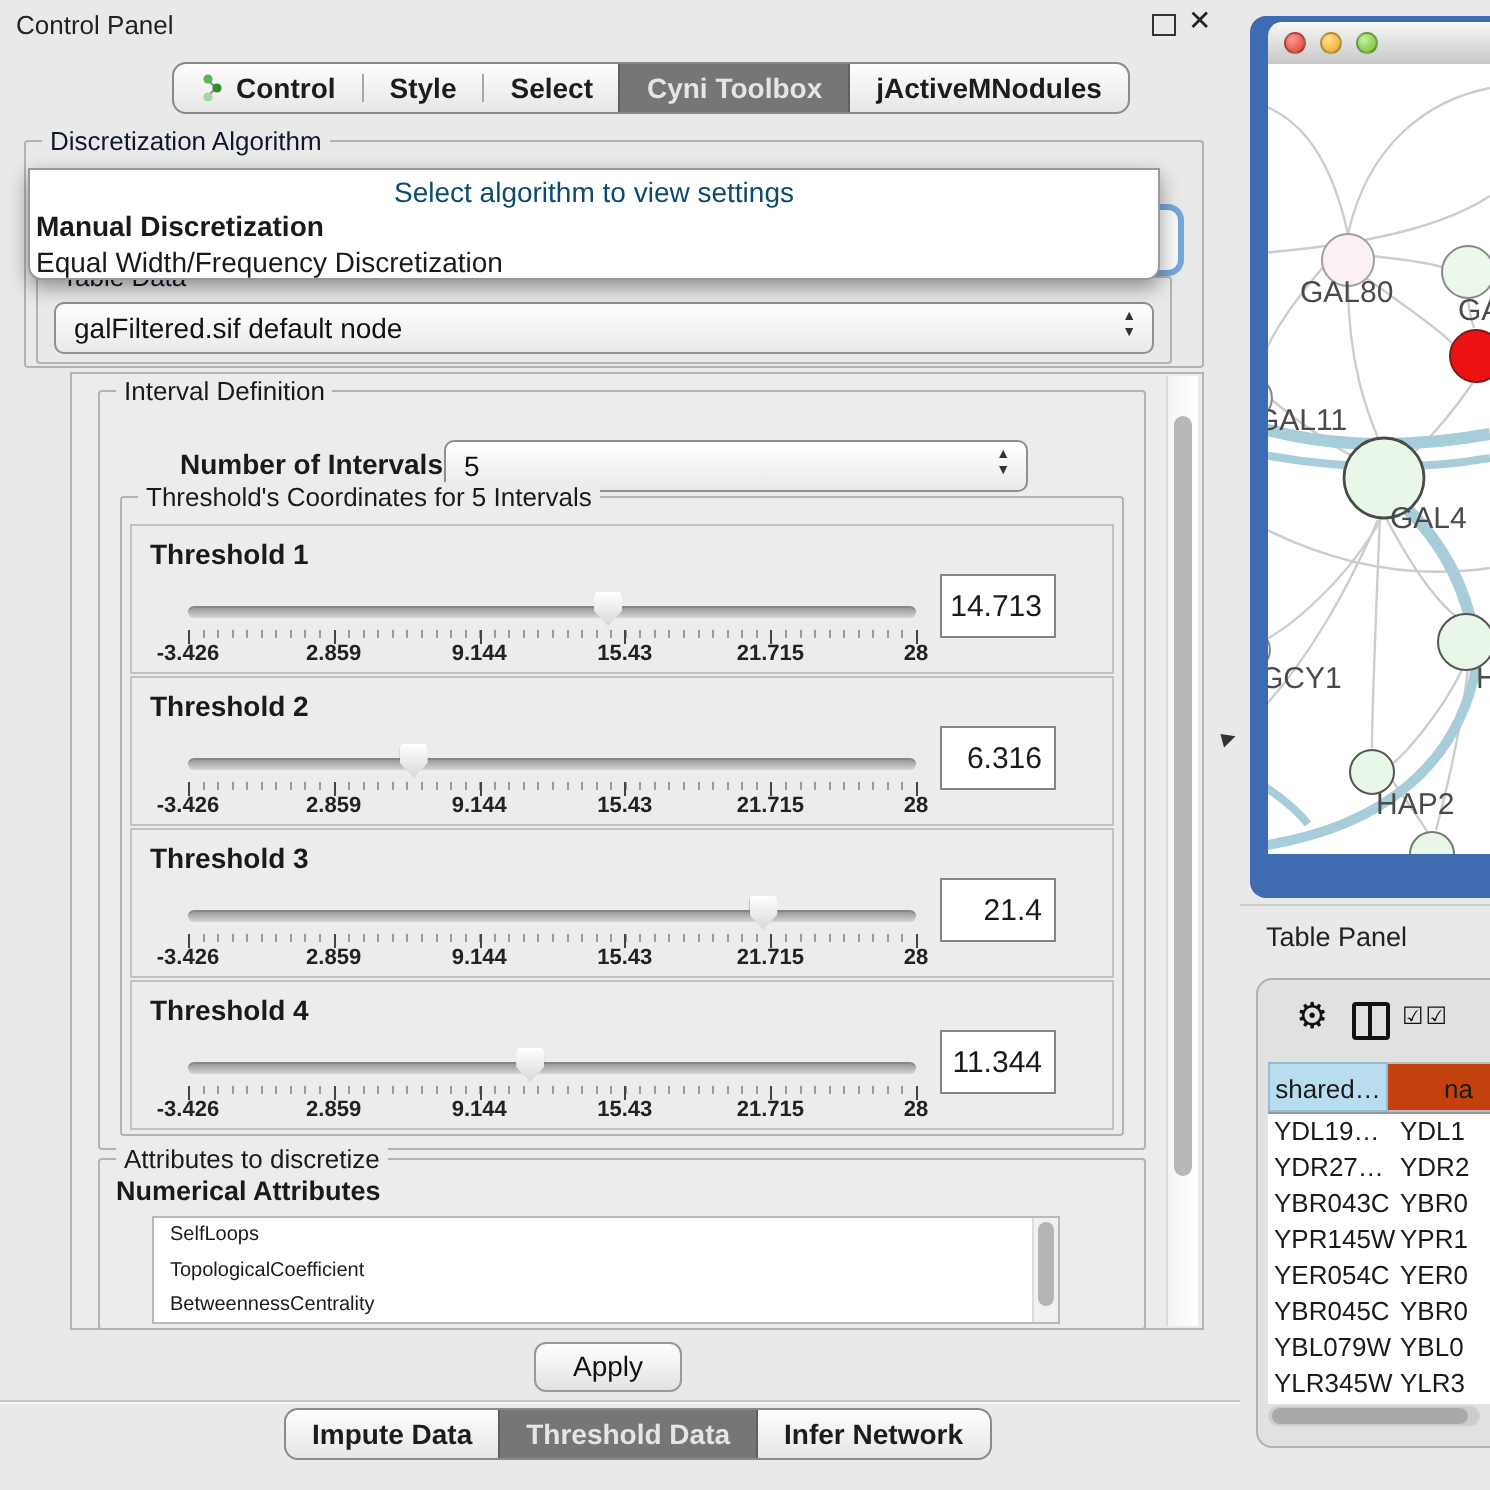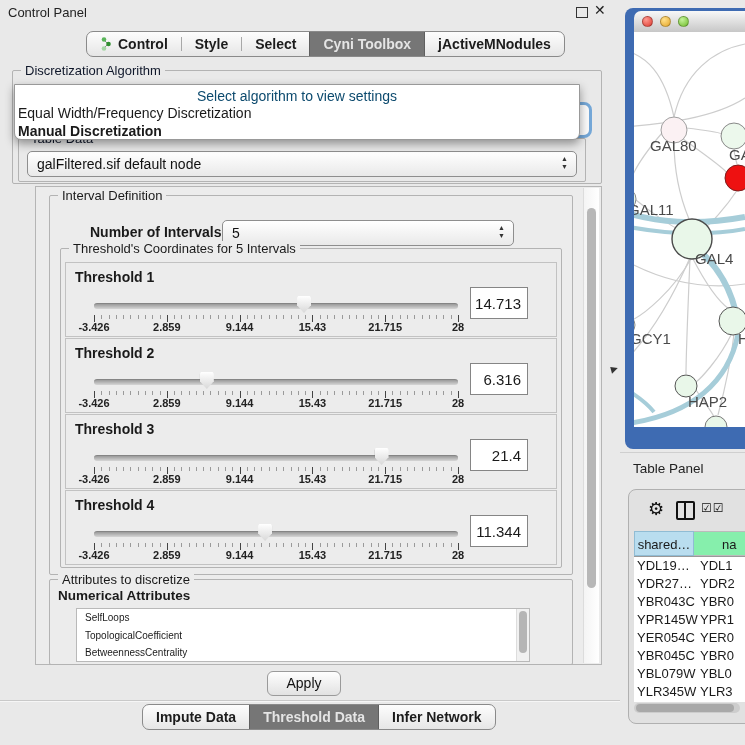--- a/index.html
+++ b/index.html
@@ -97,21 +97,21 @@
   .tp-title{left:633px;top:461px;font-size:13.5px;color:#222;}
   .table-card{left:628px;top:489px;width:126px;height:233px;background:#e1e1e1;
               border:1px solid #b0b0b0;border-radius:8px;}
   .gear{left:648px;top:498px;font-size:18px;color:#111;}
   .col-ico{left:676px;top:501px;width:15px;height:15px;border:2px solid #111;border-radius:2px;}
   .col-ico::after{content:'';position:absolute;left:6px;top:0;bottom:0;width:2px;background:#111;}
   .cboxes{left:701px;top:501px;font-size:12px;letter-spacing:1px;color:#111;}
   .mini-table{left:634px;top:531px;width:111px;height:171px;background:#fff;overflow:hidden;font-size:13px;}
   .mt-header{display:flex;height:25px;line-height:25px;border-bottom:1px solid #999;}
   .mt-header .h1{width:60px;background:#b9ddef;border:1px solid #90bcd4;box-sizing:border-box;text-align:center;}
-  .mt-header .h2{flex:1;background:#86efac;border-top:1px solid #bbb;border-bottom:1px solid #bbb;padding-left:28px;}
+  .mt-header .h2{flex:1;background:#c2410c;border-top:1px solid #bbb;border-bottom:1px solid #bbb;padding-left:28px;}
   .mt-row{display:flex;height:18px;line-height:18px;}
   .mt-row .c1{width:60px;padding-left:3px;box-sizing:border-box;white-space:nowrap;}
   .mt-row .c2{flex:1;padding-left:6px;white-space:nowrap;}
   .hscroll{left:634px;top:703px;width:106px;height:10px;background:#cdcdcd;border-radius:5px;}
   .hscroll .thumb{position:absolute;left:2px;top:1px;width:98px;height:8px;border-radius:4px;background:#a9a9a9;}
 
   .cursor{left:611px;top:366px;width:0;height:0;border-left:7px solid #333;
           border-top:3px solid transparent;border-bottom:4px solid transparent;transform:rotate(-15deg);}
 
   svg text{font-family:"Liberation Sans","DejaVu Sans",sans-serif;}
@@ -145,22 +145,22 @@
   </div>
 </div>
 
 <div class="abs groupbox algo-box">
   <span class="gtitle">Discretization Algorithm</span>
 </div>
 <div class="abs focus-combo"></div>
 
 <div class="abs popup">
   <div class="ph">Select algorithm to view settings</div>
+  <div class="opt b">Manual Discretization</div>
   <div class="opt">Equal Width/Frequency Discretization</div>
-  <div class="opt b">Manual Discretization</div>
 </div>
 
 <div class="abs groupbox tdata-box">
   <span class="gtitle">Table Data</span>
   <div class="combo tdata-combo">
     <span class="val">galFiltered.sif default node</span>
     <span class="stepper">▲<br>▼</span>
   </div>
 </div>
 

